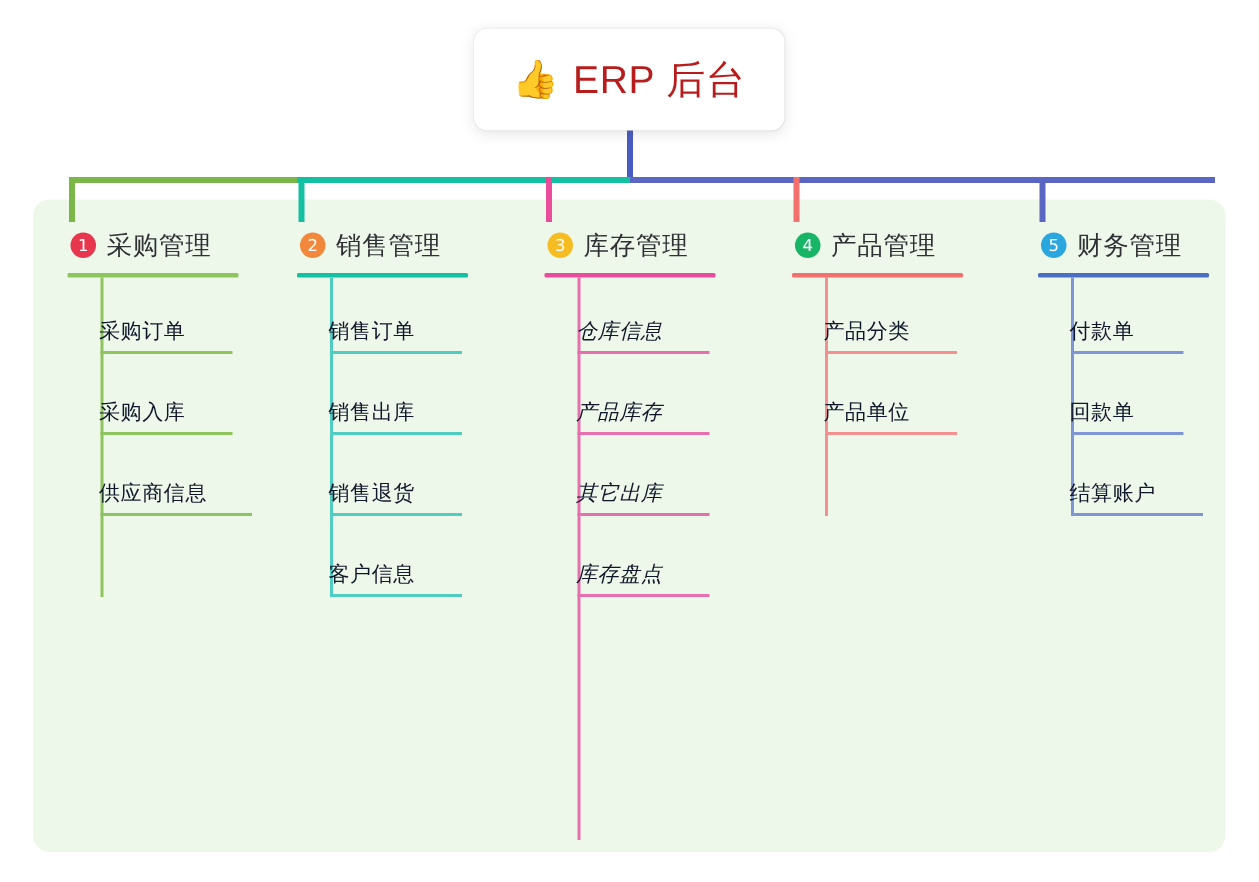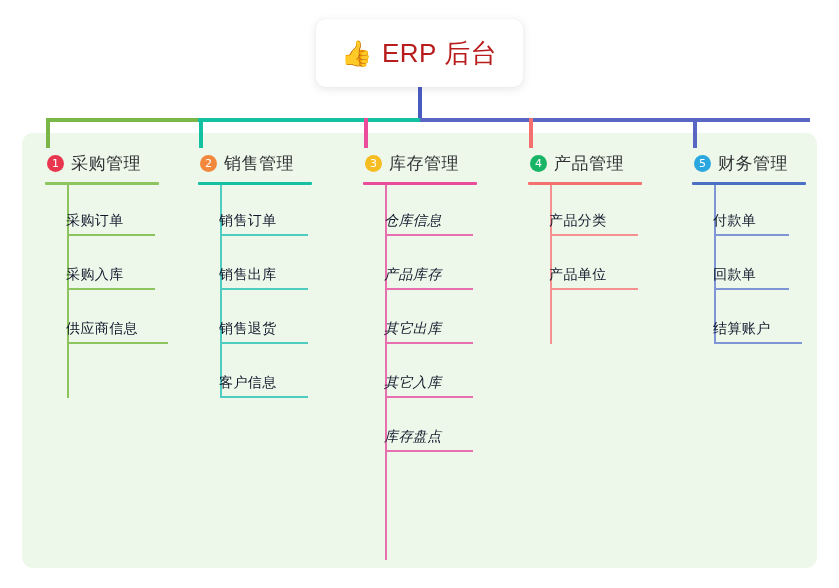--- a/index.html
+++ b/index.html
@@ -191,24 +191,20 @@
           </div>
           <div class="item">
             <span class="item-label">产品库存</span>
             <div class="item-rule" style="background: rgb(232, 111, 173); width: 88px;"></div>
           </div>
           <div class="item">
             <span class="item-label">其它出库</span>
             <div class="item-rule" style="background: rgb(232, 111, 173); width: 88px;"></div>
           </div>
           <div class="item">
-            <span class="item-label">其它入库</span>
-            <div class="item-rule" style="background: rgb(232, 111, 173); width: 88px;"></div>
-          </div>
-          <div class="item">
             <span class="item-label">库存盘点</span>
             <div class="item-rule" style="background: rgb(232, 111, 173); width: 88px;"></div>
           </div>
         </div>
       </div>
       <div class="column" style="left: 528px; top: 151px; width: 114px;">
         <div class="col-head">
           <span class="badge" style="background: rgb(24, 181, 102);">4</span>
           <span class="col-title">产品管理</span>
         </div>

